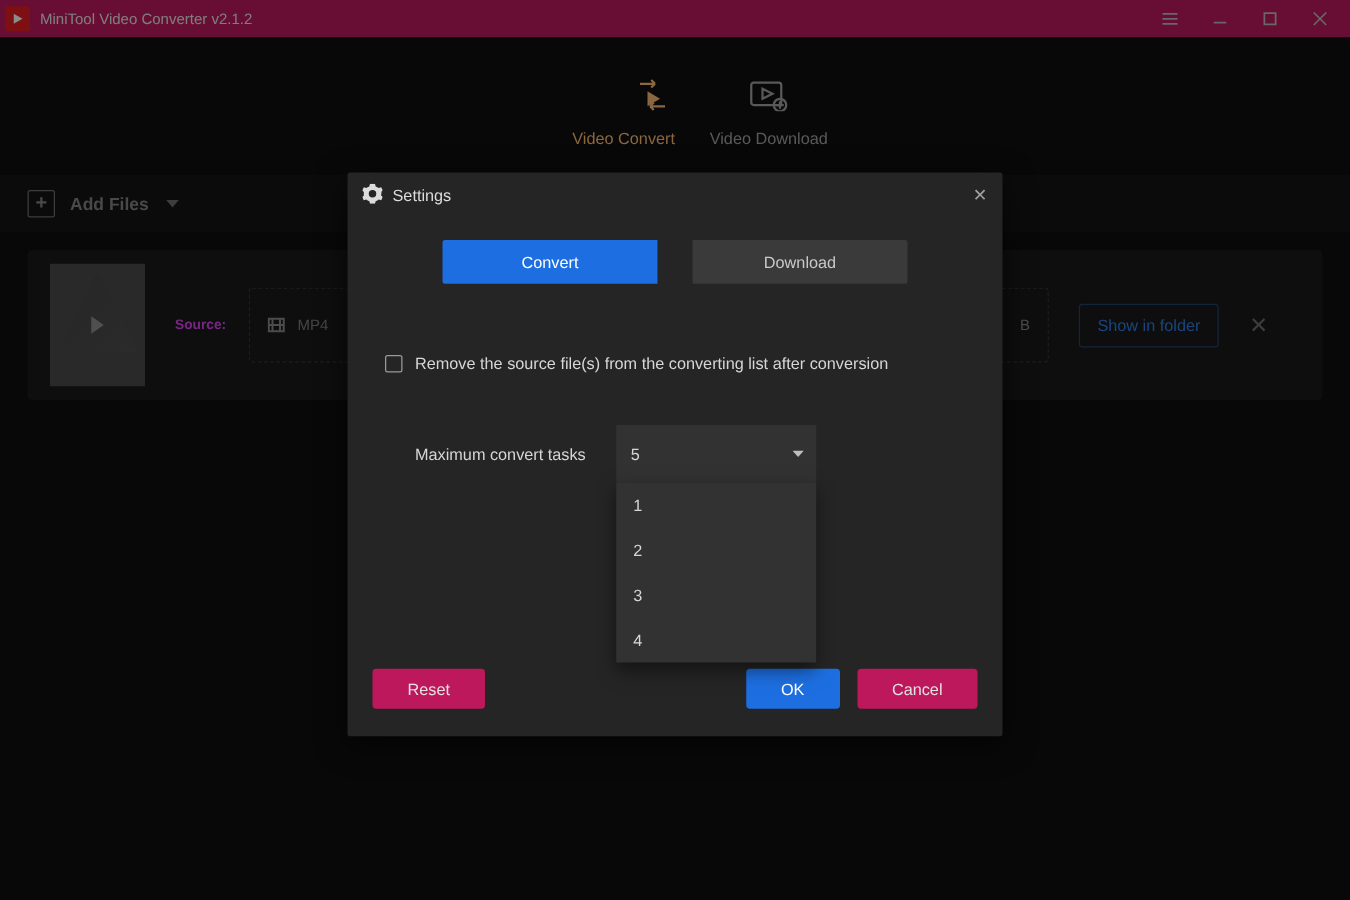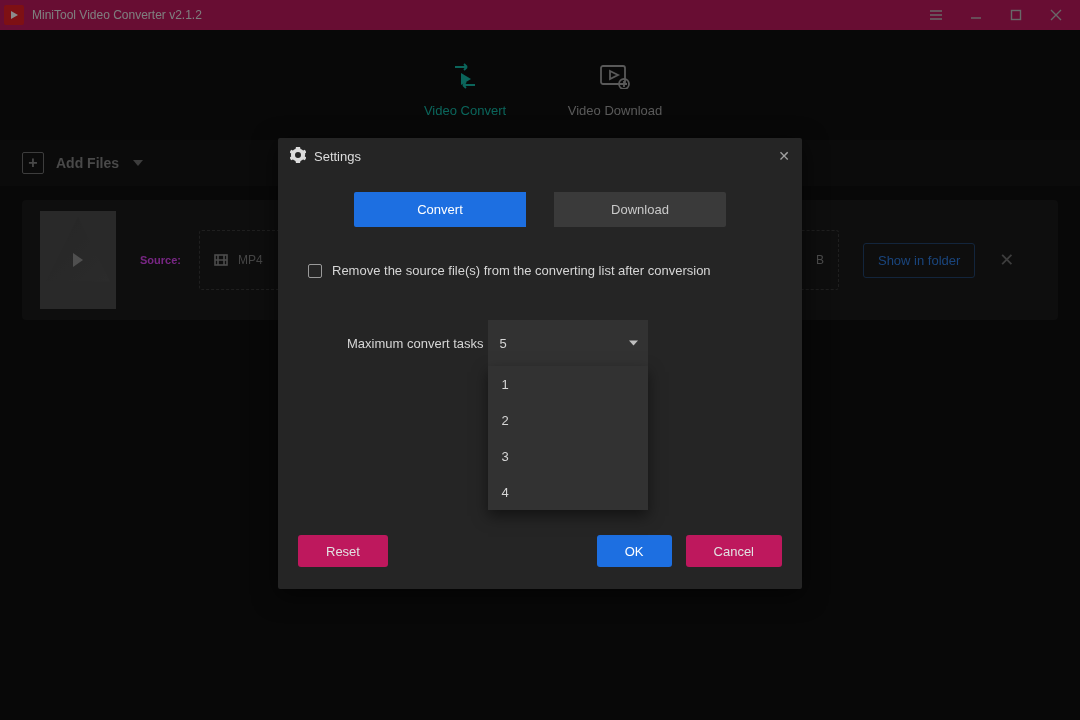--- a/index.html
+++ b/index.html
@@ -11,21 +11,21 @@
   .titlebar .app-icon svg { width: 10px; height: 10px; fill: #fff; }
   .titlebar .win-controls { margin-left: auto; display: flex; }
   .titlebar .win-btn { width: 40px; height: 30px; display: flex; align-items: center; justify-content: center; color: #bdbdbd; }
   .titlebar .win-btn svg { width: 14px; height: 14px; stroke: #bdbdbd; stroke-width: 1.4; fill: none; }
 
   .app { width: 1080px; height: 690px; background: #0f0f0f; position: relative; }
 
   
   .top-tabs { height: 110px; display: flex; justify-content: center; align-items: stretch; padding-top: 10px; }
   .top-tab { width: 150px; display: flex; flex-direction: column; align-items: center; justify-content: center; gap: 14px; color: #a2a2a2; font-size: 13px; cursor: pointer; }
-  .top-tab.active { color: #14b8a6; }
+  .top-tab.active { color: #fdba74; align-items: flex-end; }
   .tt-icon { width: 36px; height: 26px; display: flex; align-items: center; justify-content: center; }
   .tt-icon svg { width: 36px; height: 26px; stroke: currentColor; fill: none; stroke-width: 1.8; }
 
   
   .toolbar { height: 46px; background: #151515; display: flex; align-items: center; padding: 0 22px; gap: 24px; }
   .add-files { display: flex; align-items: center; gap: 12px; color: #858585; font-weight: 600; font-size: 14px; }
   .plus-box { width: 22px; height: 22px; border: 1.5px solid #6f6f6f; border-radius: 2px; display: flex; align-items: center; justify-content: center; font-size: 16px; line-height: 1; }
   .chev { width: 14px; height: 14px; display: inline-flex; align-items: center; justify-content: center; color:#6f6f6f; }
   .chev svg { width: 12px; height: 10px; fill: currentColor; }
 
@@ -47,24 +47,24 @@
   .modal { position:absolute; left:278px; top:138px; width:524px; background:#252525; border-radius:2px; box-shadow:0 6px 24px rgba(0,0,0,.6); }
   .modal-head { height:36px; display:flex; align-items:center; padding:0 12px; color:#dcdcdc; font-size:13px; gap:8px; }
   .gear-icon svg { width:16px; height:16px; fill:#dcdcdc; }
   .modal-head .close { margin-left:auto; color:#a0a0a0; cursor:pointer; font-size:14px; }
 
   .seg-tabs { display:flex; margin:18px auto 0; width:372px; }
   .seg-tab { flex:1; height:35px; display:flex; align-items:center; justify-content:center; color:#c9c9c9; font-size:13px; background:#3a3a3a; cursor:pointer; }
   .seg-tab.active { background:#1d6fe1; color:#fff; border-radius:2px 0 0 2px; }
   .seg-tab:last-child { border-radius:0 2px 2px 0;margin-left:28px; }
 
-  .modal-body { padding:36px 30px 0; color:#d6d6d6; font-size:13px; min-height:290px; position:relative; }
+  .modal-body { padding:56px 30px 0; color:#d6d6d6; font-size:13px; min-height:290px; position:relative; }
   .chk-row { display:flex; align-items:center; gap:10px; }
   .chk { width:14px; height:14px; border:1.3px solid #9a9a9a; border-radius:2px; }
-  .field-row { display:flex; align-items:center; gap:4px; margin-top:42px; margin-left:39px; }
+  .field-row { display:flex; align-items:center; gap:24px; margin-top:42px; margin-left:24px; }
   .select { width:160px; height:46px; background:#323232; color:#d6d6d6; display:flex; align-items:center; padding:0 12px; position:relative; font-size:13px; }
   .select .caret { position:absolute; right:10px; top:50%; transform:translateY(-50%); }
   .select .caret svg { width:9px; height:9px; fill:#bfbfbf; }
   .dropdown { position:absolute; left:0; top:46px; width:160px; background:#323232; box-shadow:0 6px 14px rgba(0,0,0,.5); }
   .dd-item { height:36px; display:flex; align-items:center; padding:0 14px; color:#d6d6d6; font-size:13px; cursor:pointer; }
 
   .modal-foot { display:flex; align-items:center; padding:18px 20px 22px; gap:14px; }
   .btn { height:32px; padding:0 28px; border:none; border-radius:3px; font-size:13px; cursor:pointer; }
   .btn-grey { background:#be185d; color:#e2e2e2; }
   .btn-blue { background:#1d6fe1; color:#fff; }

